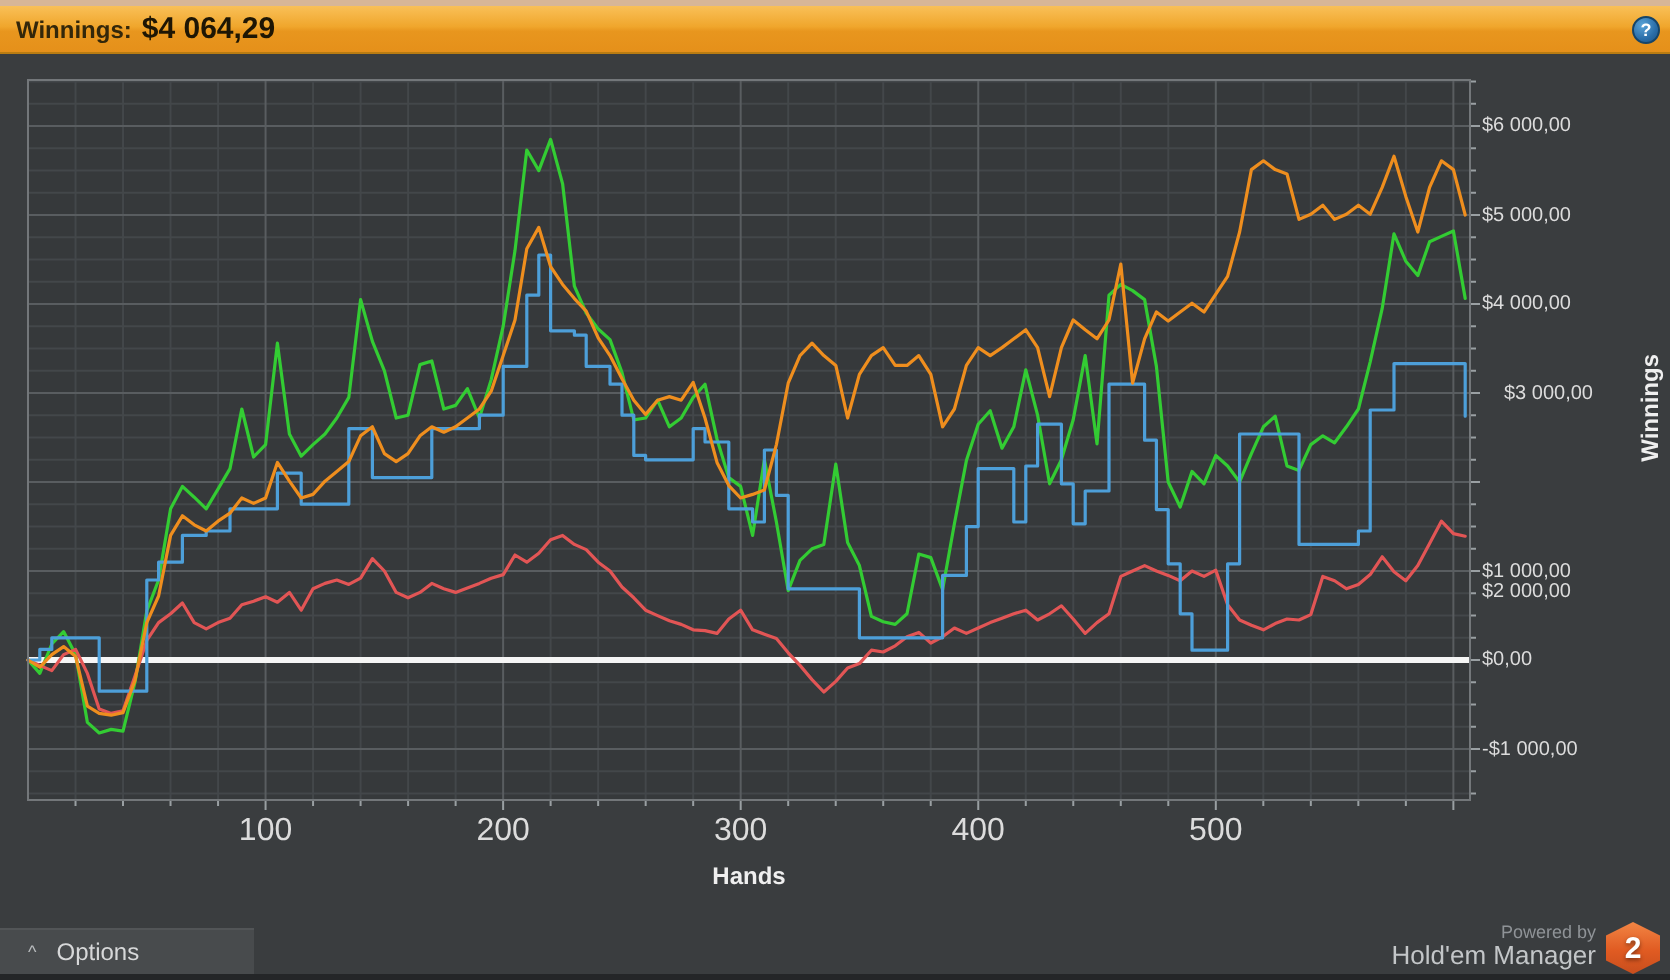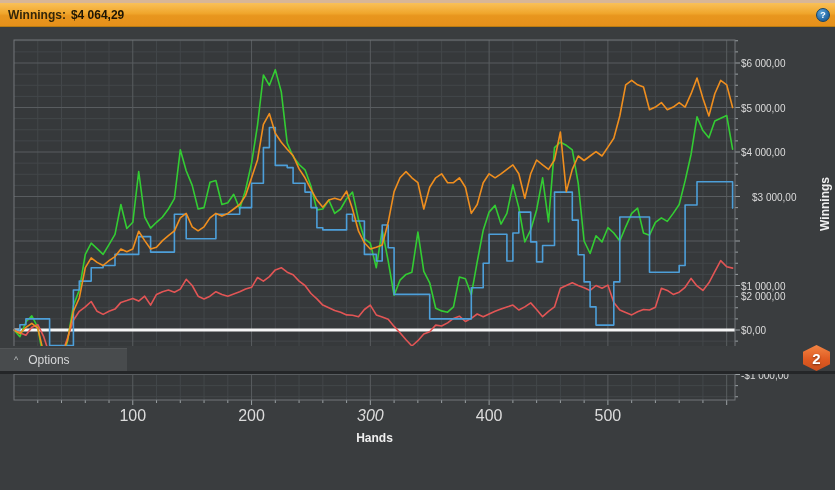--- a/index.html
+++ b/index.html
@@ -1,28 +1,28 @@
 <!DOCTYPE html>
 <html><head>
 <meta charset="utf-8">
 <style>
   * { margin:0; padding:0; box-sizing:border-box; }
   html,body { width:835px; height:490px; overflow:hidden; background:#3a3d3f;
               font-family:"Liberation Sans","DejaVu Sans",sans-serif; }
-  .window { position:relative; width:835px; height:374px; background:#c2410c; }
+  .window { position:relative; width:835px; height:490px; background:#c2410c; }
 
   
   .top-strip { height:3px; background:#d7b697; }
 
   
   .titlebar { position:relative; height:24px;
     background:linear-gradient(#f9c058,#f0a62c 45%,#e8961e 55%,#e5901a);
     border-bottom:1px solid #b97c12; display:flex; align-items:center; padding:0 8px; }
   .titlebar .tlabel { font-size:12px; font-weight:600; color:#33270a; margin-right:5px; }
-  .titlebar .tvalue { font-size:12px; font-weight:700; color:#1e1604; }
+  .titlebar .tvalue { font-size:15px; font-weight:700; color:#1e1604; }
   .help-btn { position:absolute; right:5px; top:5px; width:14px; height:14px; border-radius:50%;
     background:radial-gradient(circle at 35% 30%, #5aa4d8, #2a6da8 60%, #1c5485);
     border:1px solid #164569; color:#fff; font-size:9px; font-weight:700;
     display:flex; align-items:center; justify-content:center; line-height:1; }
 
   
   .chart-wrap { position:relative; width:835px; height:435px; background:#3a3d3f; }
   #plot-svg { position:absolute; left:14px; top:13px; overflow:visible; }
 
   .ylab { position:absolute; font-size:10px; color:#dcdcdc; white-space:nowrap;
@@ -212,32 +212,36 @@
         <div class="ylab" style="left: 741px; top: 125.005px;">$4 000,00</div>
         <div class="ylab" style="left: 741px; top: 169.504px; padding-left: 11px;">$3 000,00</div>
         <div class="ylab" style="left: 741px; top: 225px; margin-top: 44px;">$2 000,00</div>
         <div class="ylab" style="left: 741px; top: 258.503px;">$1 000,00</div>
         <div class="ylab" style="left: 741px; top: 303.002px;">$0,00</div>
         <div class="ylab" style="left: 741px; top: 347.502px;">-$1 000,00</div>
       </div>
     <div id="x-labels">
         <div class="xlab" style="left: 132.781px; top: 380px;">100</div>
         <div class="xlab" style="left: 251.562px; top: 380px;">200</div>
-        <div class="xlab" style="left: 370.343px; top: 380px; font-style: italic;">300</div>
+        <div class="xlab" style="left: 370.343px; top: 380px;">300</div>
         <div class="xlab" style="left: 489.124px; top: 380px;">400</div>
         <div class="xlab" style="left: 607.904px; top: 380px;">500</div>
       </div>
     <div class="hands-label" id="hands-label" style="left: 374.5px; top: 404px;">Hands</div>
     <div class="winnings-label">Winnings</div>
   </div>
 
   <div class="footer">
     <div class="options-btn">
       <span class="chev">^</span>
       <span class="olabel">Options</span>
     </div>
 
 
+    <div class="brand">
+      <div class="powered">Powered by</div>
+      <div class="name">Hold'em Manager</div>
+    </div>
     <div class="badge">2</div>
 
     <div class="bottom-strip"></div>
   </div>
 </div>
 
 </body></html>

